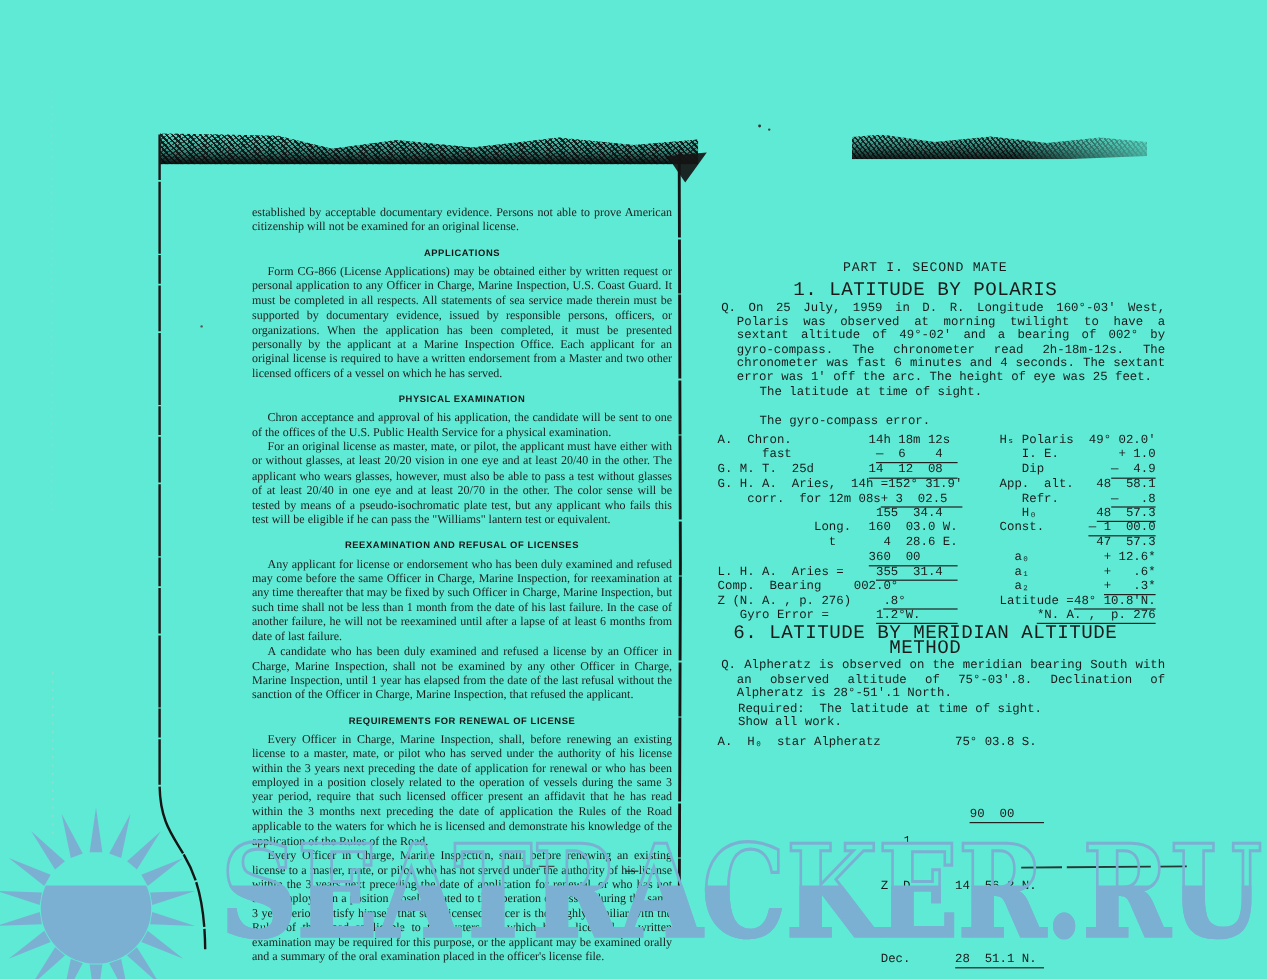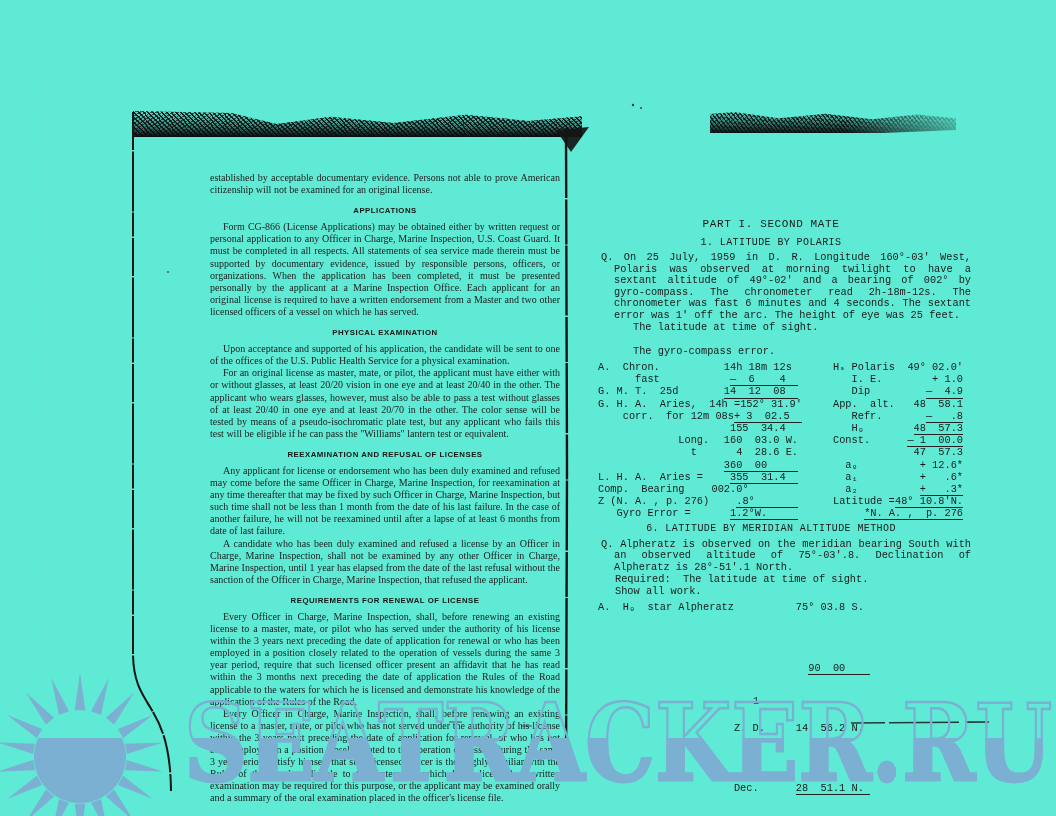--- a/index.html
+++ b/index.html
@@ -33,21 +33,21 @@
   .lp-intro { margin:0; }
   .lp-head { font-family:"Liberation Sans",sans-serif; font-weight:bold; font-size:7.8px;
     letter-spacing:.5px; text-align:center; margin:9px 0 4px; color:#161616; }
   .lp-para { margin:0; text-indent:13px; }
 
   
   .right-page { position:absolute; left:585px; top:219px; width:402px; z-index:2;
     font-family:"Liberation Mono","DejaVu Sans Mono",monospace;
     font-size:10.3px; line-height:11.5px; color:var(--ink); }
   .rp-title { text-align:center; width:372px; font-size:11px; letter-spacing:.6px; margin:0 0 6px; }
-  .rp-head  { text-align:center; width:372px; font-size:10px; letter-spacing:.4px; margin:3px 0 4px; }
+  .rp-head  { text-align:center; width:372px; font-size:16px; letter-spacing:.4px; margin:3px 0 4px; }
   .q { margin:0 16px 1px; padding-left:13px; text-indent:-13px; text-align:justify; }
   .req { margin-bottom:5px; }
   .rline { height:11.5px; white-space:pre; }
   .comp { display:flex; margin:2px 0 2px; }
   .ccol { display:flex; flex-direction:column; }
   .ccol-a { margin-left:13px; width:200px; }
   .ccol-b { margin-left:35px; width:130px; }
   .ccol-c { margin-left:13px; width:272px;gap:48px; }
   .crow { display:flex; justify-content:space-between; height:12.2px; }
   .clabel,.cval { white-space:pre; }
@@ -80,21 +80,21 @@
     <circle cx="641" cy="108" r="1" fill="#444"></circle>
     <circle cx="168" cy="272" r="1" fill="#555"></circle>
   </svg>
 
   <div class="left-page">
     <p class="lp-intro">established by acceptable documentary evidence. Persons not able to prove American citizenship will not be examined for an original license.</p>
     <div id="lp-sections">
         <div class="lp-head">APPLICATIONS</div>
         <p class="lp-para">Form CG-866 (License Applications) may be obtained either by written request or personal application to any Officer in Charge, Marine Inspection, U.S. Coast Guard.  It must be completed in all respects.  All statements of sea service made therein must be supported by documentary evidence, issued by responsible persons, officers, or organizations.  When the application has been completed, it must be presented personally by the applicant at a Marine Inspection Office.  Each applicant for an original license is required to have a written endorsement from a Master and two other licensed officers of a vessel on which he has served.</p>
         <div class="lp-head">PHYSICAL EXAMINATION</div>
-        <p class="lp-para">Upon acceptance and supported of his application, the candidate will be sent to one of the offices of the U.S. Public Health Service for a physical examination.</p>
+        <p class="lp-para">Chron acceptance and approval of his application, the candidate will be sent to one of the offices of the U.S. Public Health Service for a physical examination.</p>
         <p class="lp-para">For an original license as master, mate, or pilot, the applicant must have either with or without glasses, at least 20/20 vision in one eye and at least 20/40 in the other.  The applicant who wears glasses, however, must also be able to pass a test without glasses of at least 20/40 in one eye and at least 20/70 in the other.  The color sense will be tested by means of a pseudo-isochromatic plate test, but any applicant who fails this test will be eligible if he can pass the "Williams" lantern test or equivalent.</p>
         <div class="lp-head">REEXAMINATION AND REFUSAL OF LICENSES</div>
         <p class="lp-para">Any applicant for license or endorsement who has been duly examined and refused may come before the same Officer in Charge, Marine Inspection, for reexamination at any time thereafter that may be fixed by such Officer in Charge, Marine Inspection, but such time shall not be less than 1 month from the date of his last failure.  In the case of another failure, he will not be reexamined until after a lapse of at least 6 months from date of last failure.</p>
         <p class="lp-para">A candidate who has been duly examined and refused a license by an Officer in Charge, Marine Inspection, shall not be examined by any other Officer in Charge, Marine Inspection, until 1 year has elapsed from the date of the last refusal without the sanction of the Officer in Charge, Marine Inspection, that refused the applicant.</p>
         <div class="lp-head">REQUIREMENTS FOR RENEWAL OF LICENSE</div>
         <p class="lp-para">Every Officer in Charge, Marine Inspection, shall, before renewing an existing license to a master, mate, or pilot who has served under the authority of his license within the 3 years next preceding the date of application for renewal or who has been employed in a position closely related to the operation of vessels during the same 3 year period, require that such licensed officer present an affidavit that he has read within the 3 months next preceding the date of application the Rules of the Road applicable to the waters for which he is licensed and demonstrate his knowledge of the application of the Rules of the Road.</p>
         <p class="lp-para">Every Officer in Charge, Marine Inspection, shall, before renewing an existing license to a master, mate, or pilot who has not served under the authority of his license within the 3 years next preceding the date of application for renewal, or who has not been employed in a position closely related to the operation of vessels during the same 3 year period, satisfy himself that such licensed officer is thoroughly familiar with the Rules of the Road applicable to the waters for which he is licensed.  A written examination may be required for this purpose, or the applicant may be examined orally and a summary of the oral examination placed in the officer's license file.</p>
       </div>
   </div>
 

